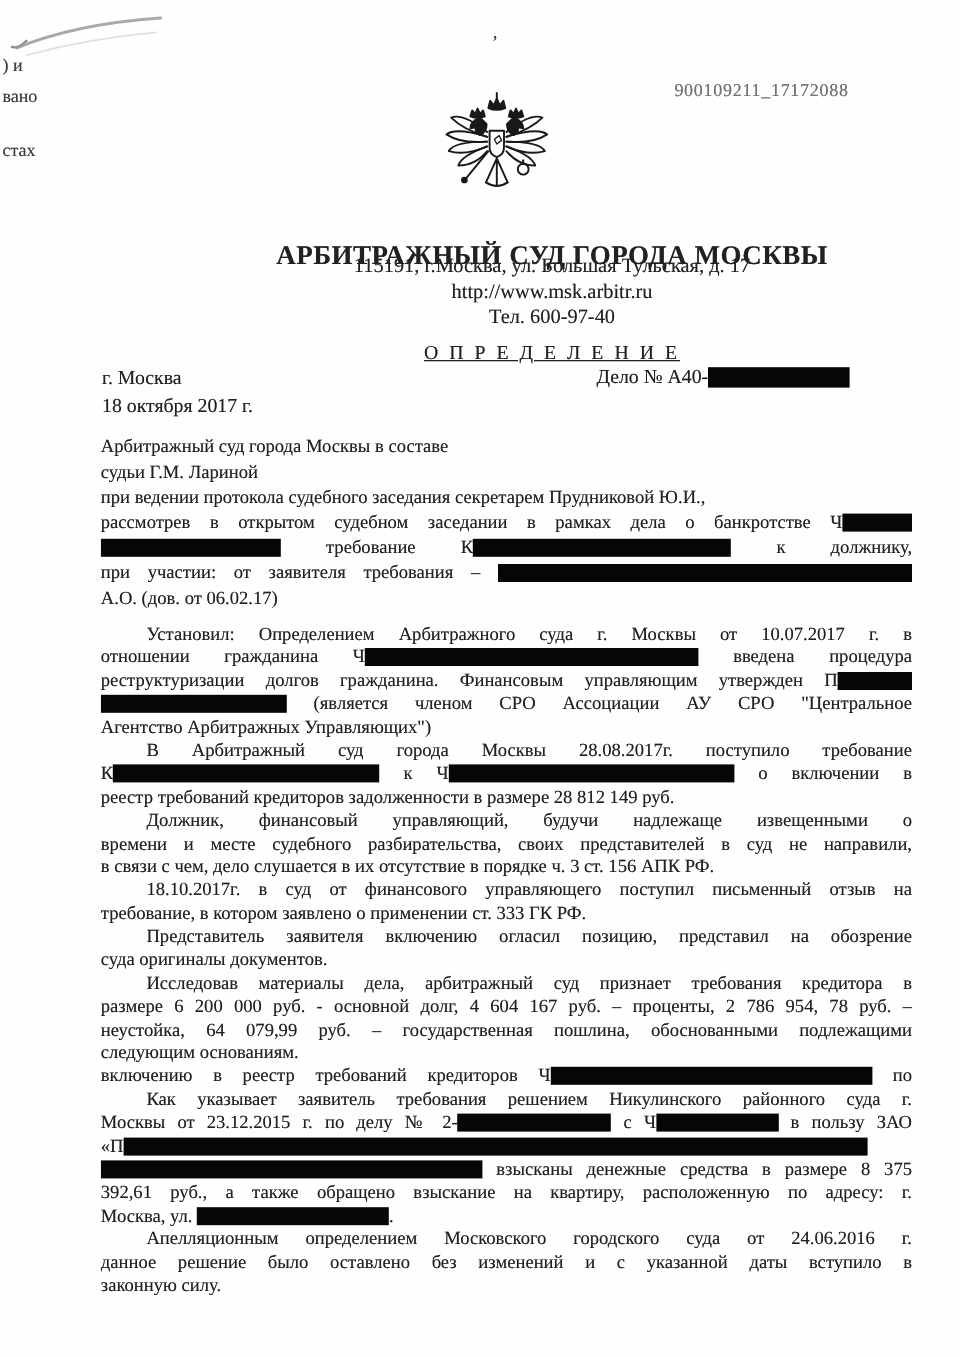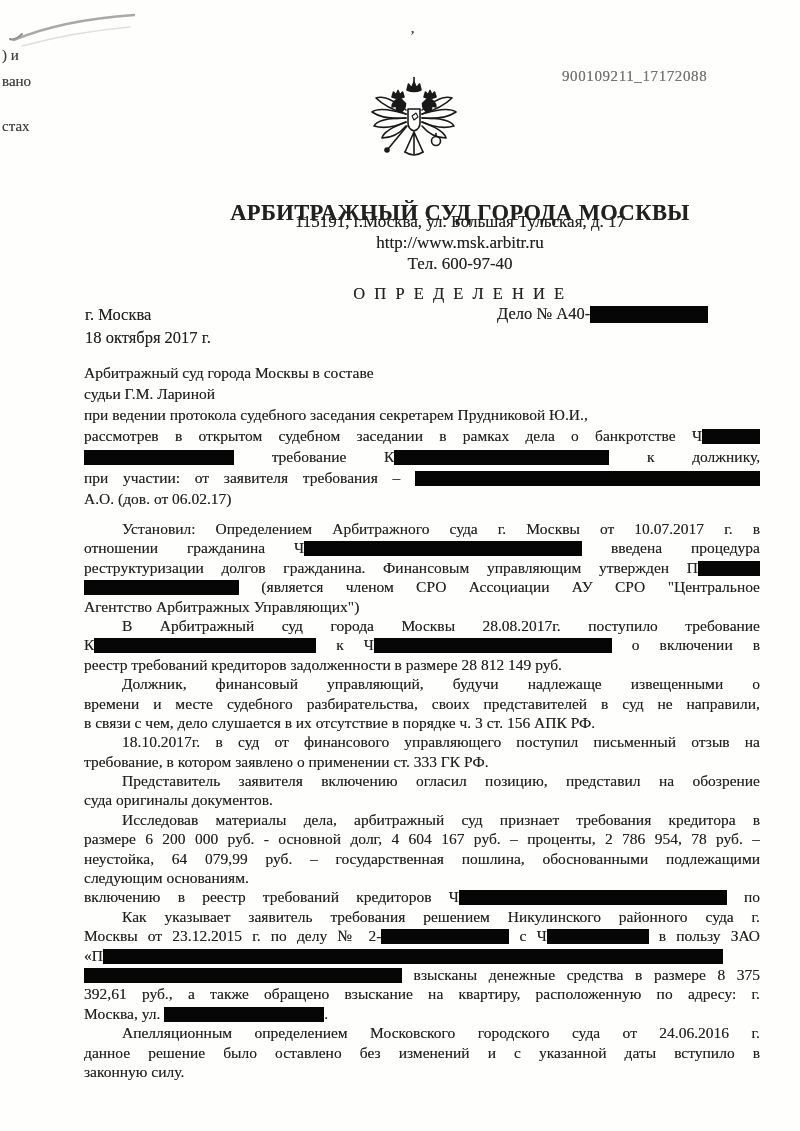--- a/index.html
+++ b/index.html
@@ -15,21 +15,21 @@
   .frag{position:absolute;left:2px;font-size:15px;color:#3c3c3c;}
   .doc-number{position:absolute;left:562px;top:36px;font-size:15px;letter-spacing:.6px;color:#737373;margin-top:32px;}
   .tick{position:absolute;left:410px;top:28px;font-size:15px;color:#333;}
   
   .h-wrap{position:absolute;left:120px;top:0;width:680px;text-align:center;}
   .emblem{position:absolute;left:366px;top:76px;}
   .court-name{position:absolute;left:0;top:184px;width:100%;font-weight:bold;font-size:22.5px;letter-spacing:.4px;margin-top:16px;}
   .h-addr{position:absolute;left:0;top:212px;width:100%;font-size:17px;}
   .h-url{position:absolute;left:0;top:233px;width:100%;font-size:17px;}
   .h-phone{position:absolute;left:0;top:254px;width:100%;font-size:17px;}
-  .doc-title{position:absolute;left:0;top:284px;width:100%;font-size:16.5px;letter-spacing:2.5px;}
+  .doc-title{position:absolute;left:0;top:284px;width:100%;font-size:16.5px;letter-spacing:2.5px;text-decoration:underline;}
   
   .city{position:absolute;left:85px;top:305px;font-size:16.5px;}
   .case-line{position:absolute;left:497px;top:304px;font-size:16.5px;white-space:nowrap;}
   .date-line{position:absolute;left:85px;top:328px;font-size:16.5px;}
   
   .block{position:absolute;left:84px;width:676px;}
   #intro{top:362px;}
   #body{top:519px;}
   .ln{font-size:15.5px;overflow:hidden;text-align:left;}
   #intro .ln{height:21px;line-height:21px;}

